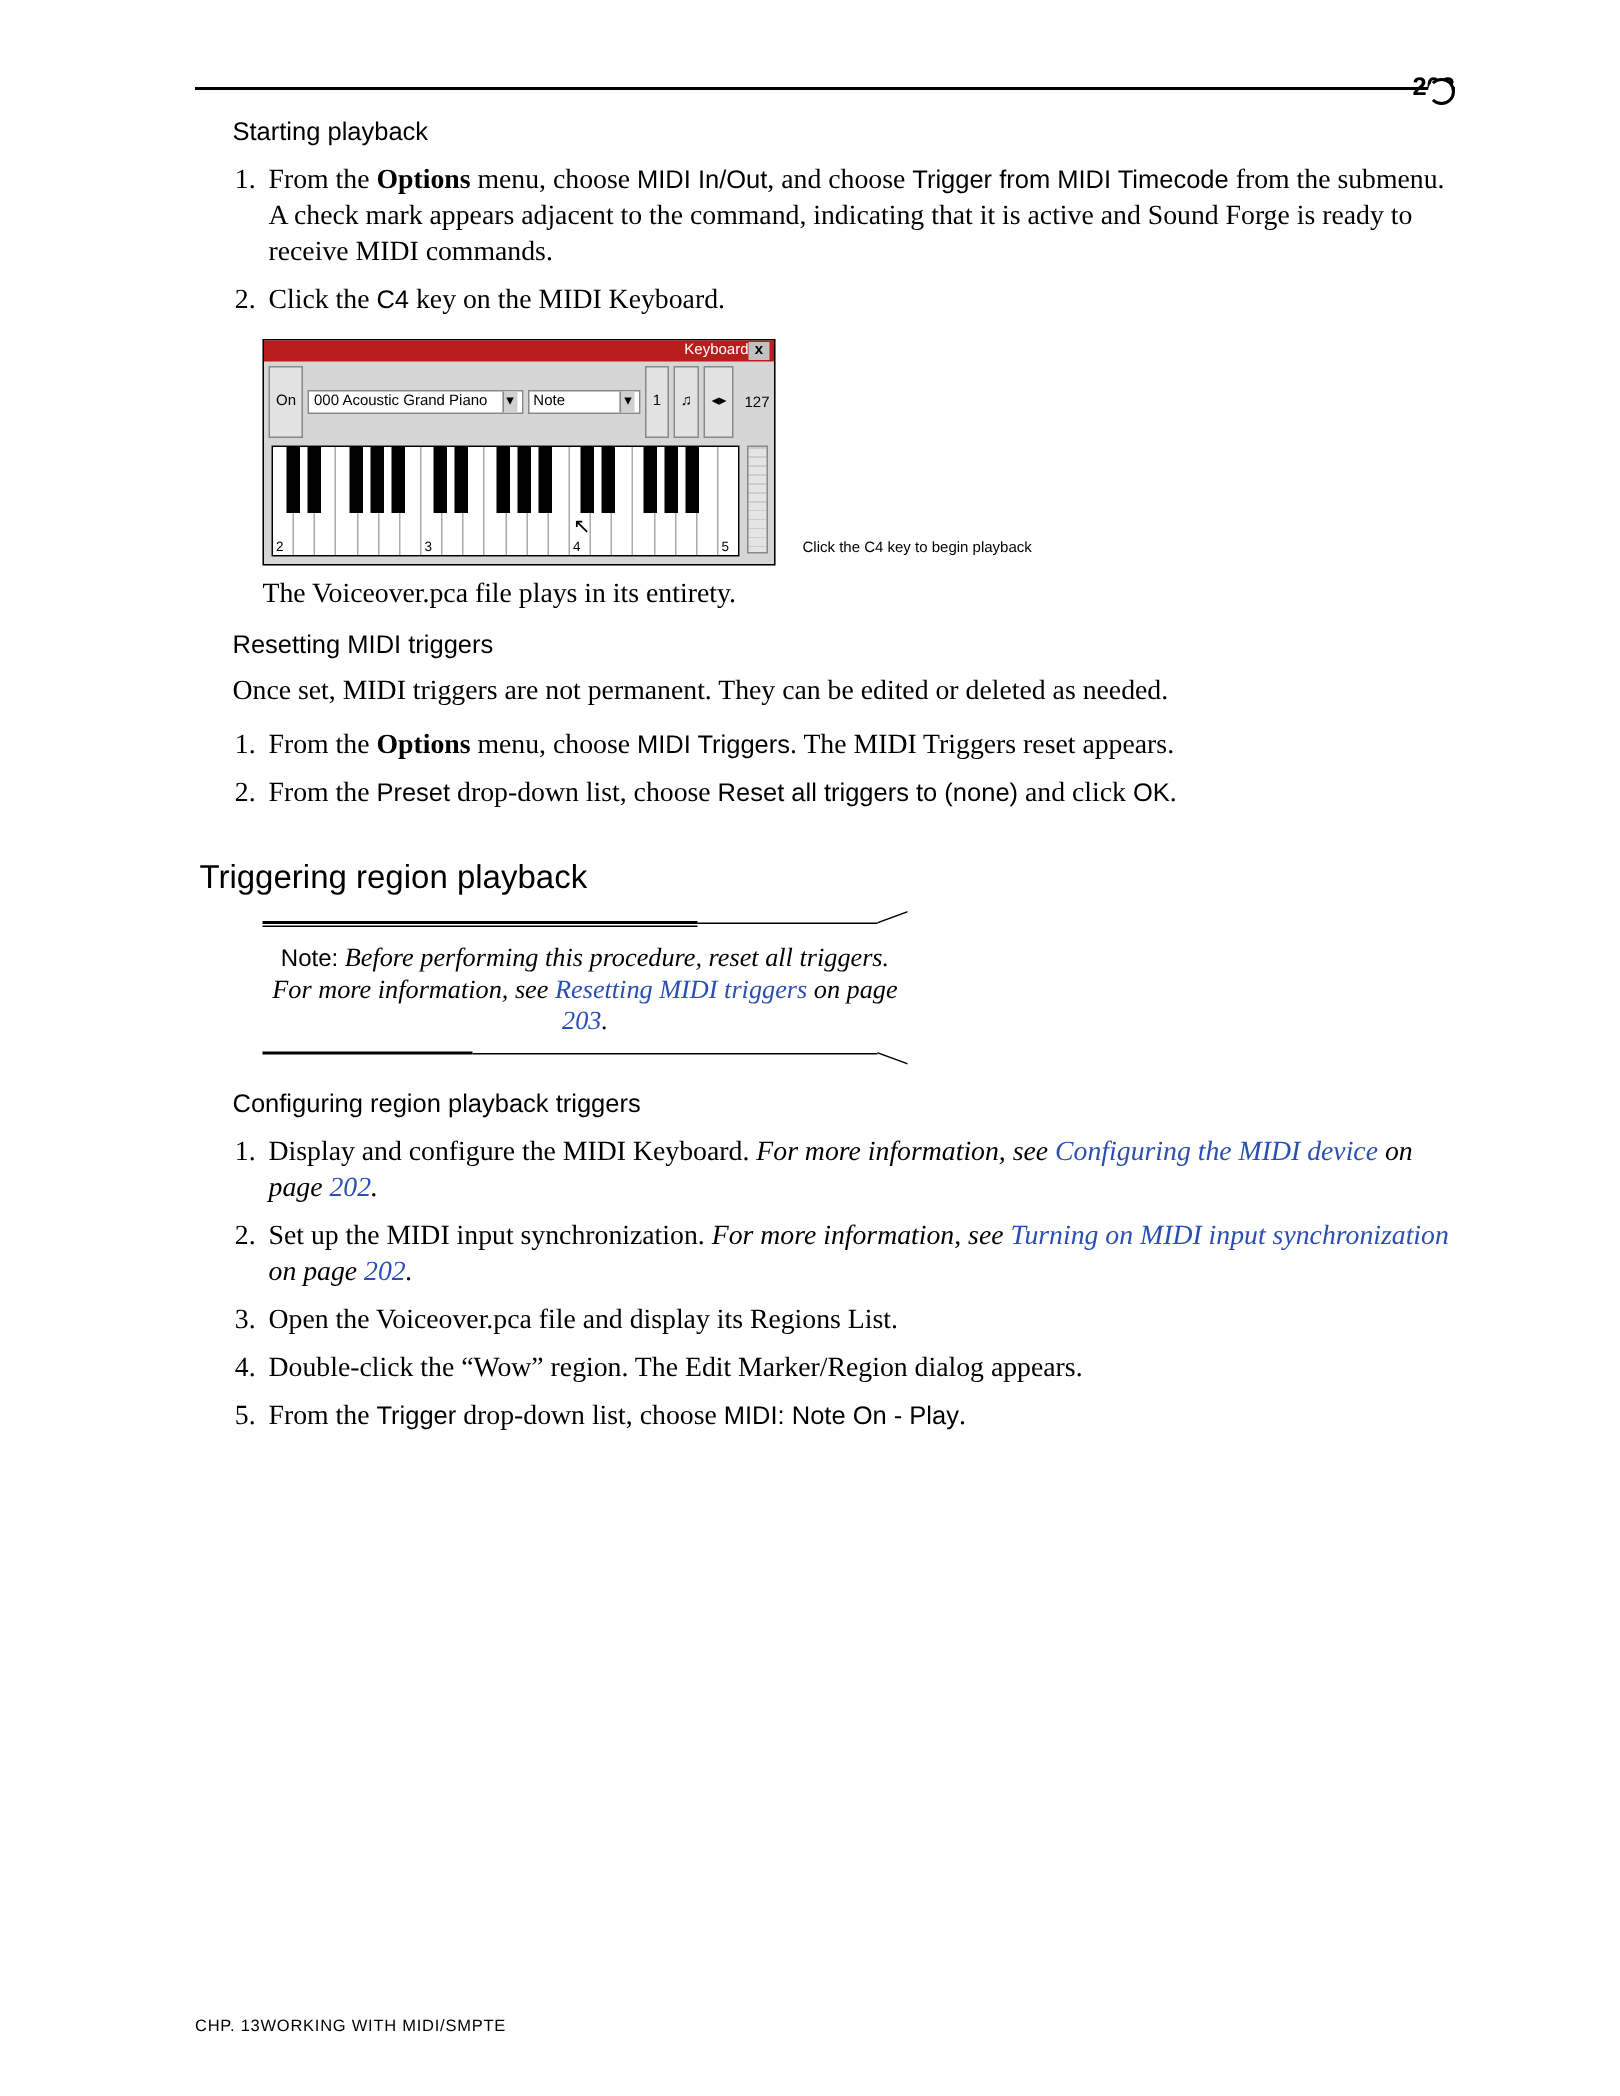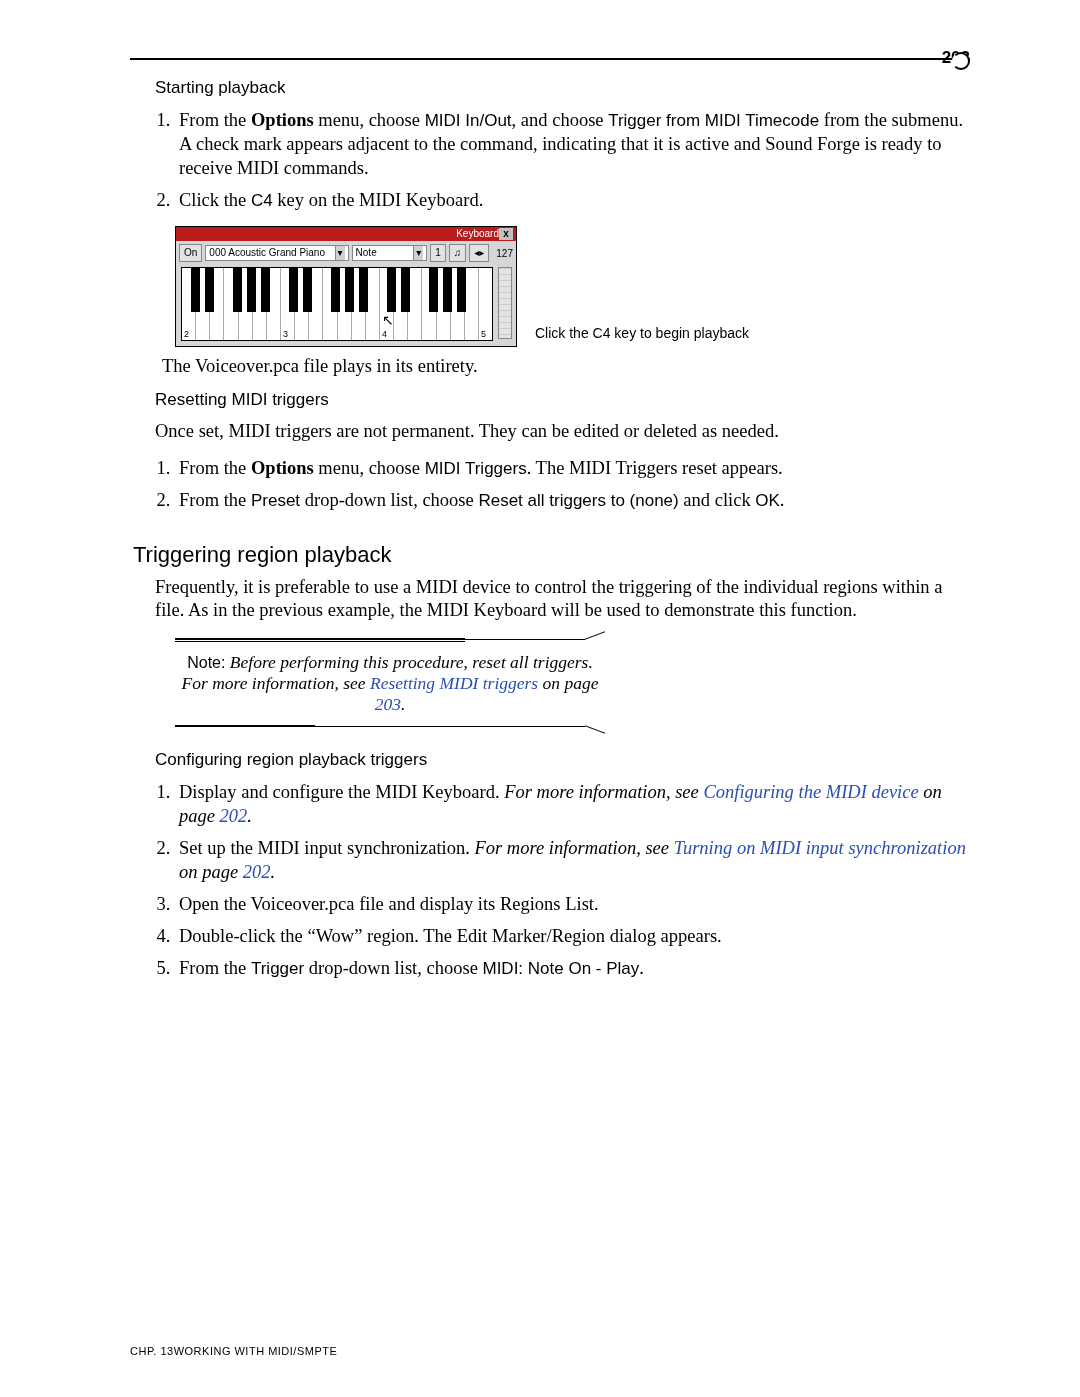--- a/index.html
+++ b/index.html
@@ -63,33 +63,33 @@
   .italic { font-style: italic; }
 
   .kb-wrap { display: flex; align-items: flex-end; gap: 18px; margin: 14px 0 8px 20px; }
   .keyboard {
     width: 340px; border: 1px solid #000; background: #d6d6d6;
     font-family: Tahoma, Arial, sans-serif; font-size: 10px;
   }
   .kb-title { background: #b91c1c; color: #fff; display: flex; justify-content: flex-end; padding: 1px 3px; }
   .kb-close { background:#c0c0c0; color:#000; width:14px; text-align:center; font-weight:bold; line-height:12px; }
   .kb-tool { display:flex; gap:3px; padding:3px; align-items:center; }
-  .kb-btn { background:#e2e2e2; border:1px solid #888; padding:1px 4px; height:14px; line-height:14px; }
+  .kb-btn { background:#e2e2e2; border:1px solid #888; padding:16px 4px; height:14px; line-height:14px; }
   .kb-sel { background:#fff; border:1px solid #888; padding:0 3px; height:14px; line-height:14px; flex:1; display:flex; justify-content:space-between; align-items:center;}
   .kb-dd { background:#d0d0d0; border-left:1px solid #888; padding:0 2px;}
   .kb-num { font-size:10px; padding-left:4px;}
   .piano { position:relative; height:72px; background:#fff; margin:2px 5px 5px 5px; border:1px solid #000; }
   .whites { display:flex; height:100%; }
   .wkey { flex:1; border-right:1px solid #aaa; position:relative;}
   .wkey:last-child{border-right:none;}
   .okey{position:absolute; bottom:1px; left:2px; font-size:9px;}
   .bkey{ position:absolute; top:0; width:9px; height:44px; background:#000;}
   .cursor{position:absolute; bottom:12px; font-size:14px;}
   .slider{ width:12px; height:70px; border:1px solid #888; margin:2px 4px 0 0; background:repeating-linear-gradient(#ccc,#ccc 1px,#e4e4e4 1px,#e4e4e4 6px); display:inline-block; float:right;}
-  .kb-caption { font-family: Arial, Helvetica, sans-serif; font-size: 14px; padding-bottom:6px; }
+  .kb-caption { font-family: Arial, Helvetica, sans-serif; font-size: 10px; padding-bottom:6px; }
 
   .note-box { margin: 16px 0 20px 20px; width: 430px; text-align: center; }
   .note-top { border-top: 2.5px solid #000; display:flex; }
   .note-top::after { content:""; flex:1; border-top:1px solid #000; margin-top:1px; position:relative;}
   .note-top-curl{ border-top:1px solid #000; width:20px; transform:skewY(-20deg); margin-top:-3px;}
   .note-body { padding: 10px 2px 10px 2px; font-size:17.5px; font-style: italic; line-height:1.2;}
   .note-body .label{ font-style:normal; font-family: Arial, Helvetica, sans-serif; font-size:16px;}
   .note-bottom-wrap{display:flex;}
   .note-bottom { border-top: 2.5px solid #000; width:140px;}
   .note-bottom2{ border-top:1px solid #000; flex:1; margin-top:1px;}
@@ -188,35 +188,34 @@
               <div class="bkey" style="left:261px"></div>
               <div class="bkey" style="left:275px"></div>
             <span class="cursor" style="left:200px">↖</span>
           </div>
           <div class="slider"></div>
         </div>
       </div>
       <div class="kb-caption">Click the C4 key to begin playback</div>
     </div>
 
-    <p style="margin-left:7px">The Voiceover.pca file plays in its entirety.</p>
+    <p style="margin-left:20px">The Voiceover.pca file plays in its entirety.</p>
 
     <div class="h3">Resetting MIDI triggers</div>
     <p>Once set, MIDI triggers are not permanent. They can be edited or deleted as needed.</p>
     <ol>
       <li>
         <span>From the </span><span class="bold">Options</span><span> menu, choose </span><span class="sans">MIDI Triggers</span><span>. The MIDI Triggers reset appears.</span>
       </li>
       <li>
         <span>From the </span><span class="sans">Preset</span><span> drop-down list, choose </span><span class="sans">Reset all triggers to (none)</span><span> and click </span><span class="sans">OK</span><span>.</span>
       </li>
     </ol>
 
     <div class="h2">Triggering region playback</div>
-    <p>Frequently, it is preferable to use a MIDI device to control the triggering of the individual regions within a file. As in the previous example, the MIDI Keyboard will be used to demonstrate this function.</p>
 
     <div class="note-box">
       <div style="display:flex;">
           <div class="note-top" style="width:290px"></div>
           <div style="flex:1;border-top:1px solid #000;margin-top:1px"></div>
           <div class="note-top-curl"></div>
         </div>
       <div class="note-body">
         <span class="label">Note:</span><span> Before performing this procedure, reset all triggers. For more information, see </span><span class="link">Resetting MIDI triggers</span><span> on page </span><span class="link">203</span><span>.</span>
       </div>

